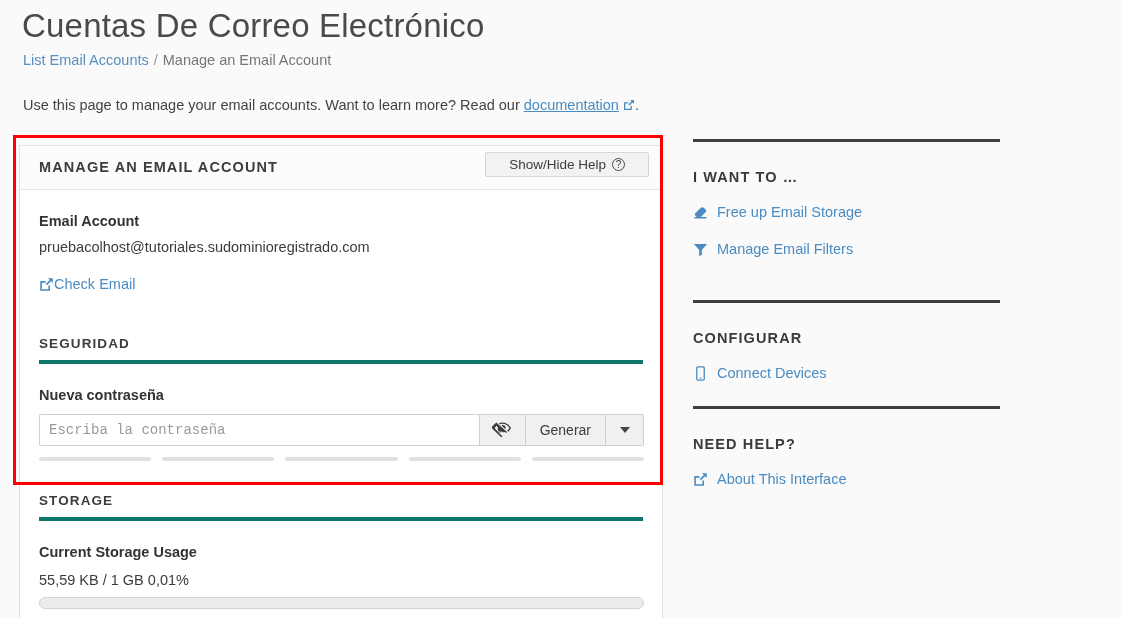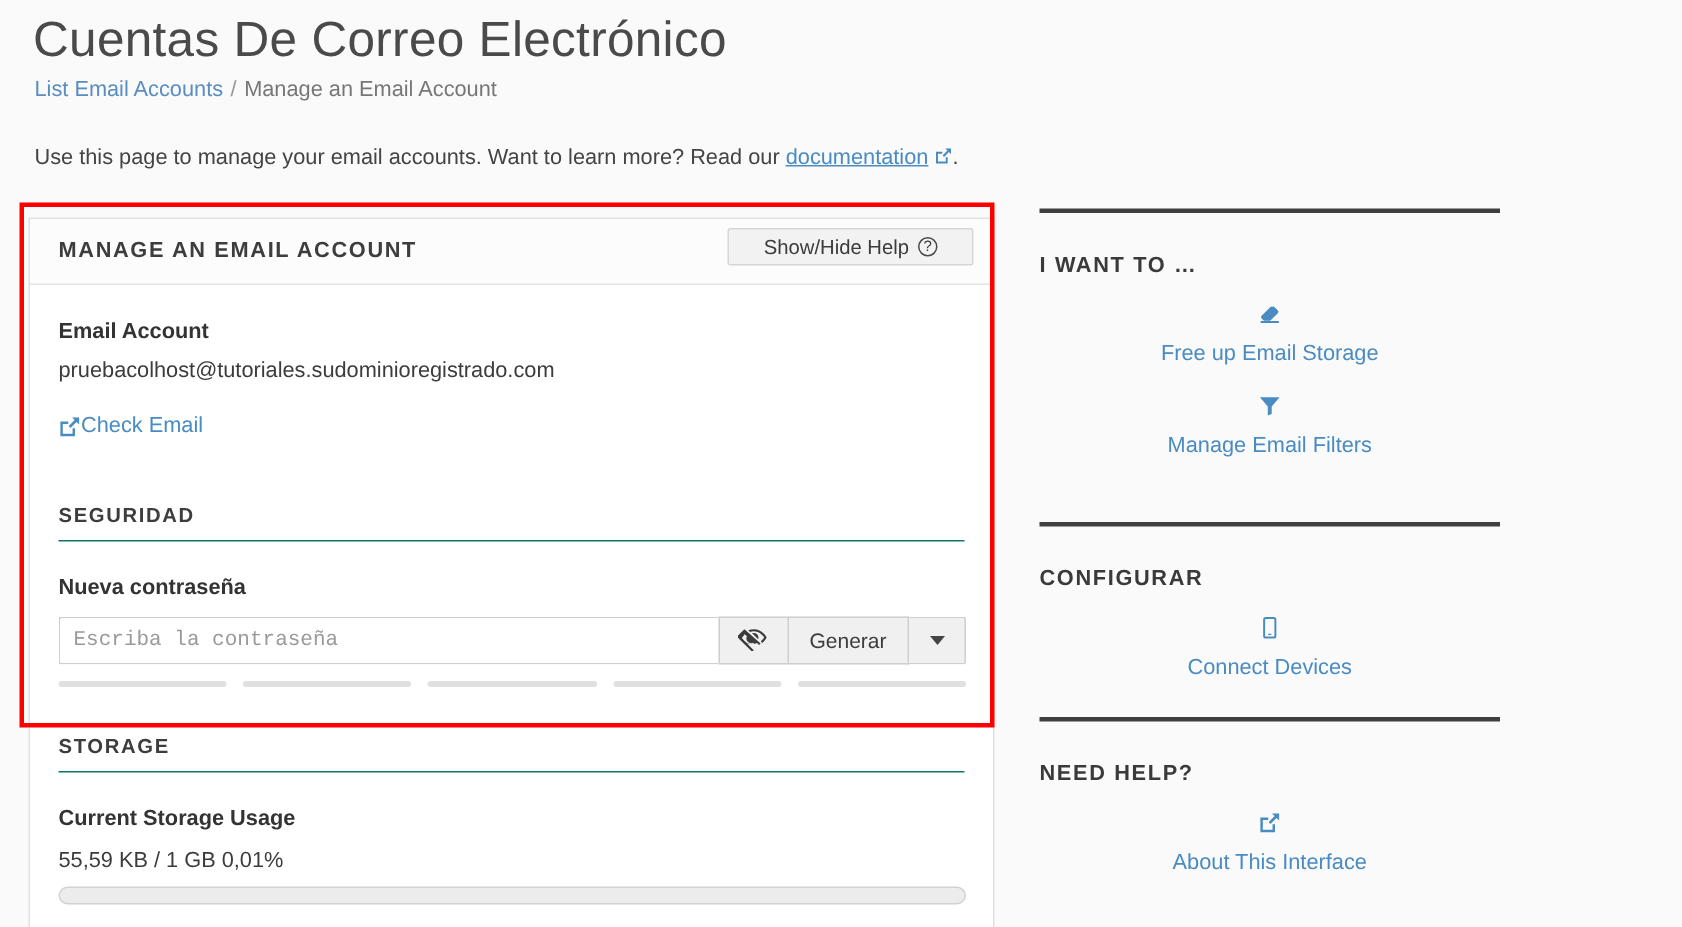--- a/index.html
+++ b/index.html
@@ -167,21 +167,21 @@
     text-decoration: none;
   }
 
   .section-head {
     margin-top: 42px;
     font-size: 13.5px;
     font-weight: bold;
     letter-spacing: 1.1px;
     color: #3d3d3d;
     padding-bottom: 9px;
-    border-bottom: 1px solid #0f766e;
+    border-bottom: 4px solid #0f766e;
   }
 
   .pw-label {
     margin-top: 22px;
     font-size: 14.5px;
     font-weight: bold;
     color: #333;
     line-height: 19px;
   }
 
@@ -300,21 +300,20 @@
     color: #3a3a3a;
     margin-top: 27px;
   }
   .side-link {
     margin-top: 17px;
     font-size: 14.5px;
     display: flex;
     align-items: center;
     gap: 9px;
     line-height: 20px;
-    flex-direction: column;
   }
   .side-link a {
     color: #4a8bc2;
     text-decoration: none;
   }
   .side-icon {
     width: 15px;
     height: 15px;
     display: flex;
     align-items: center;

